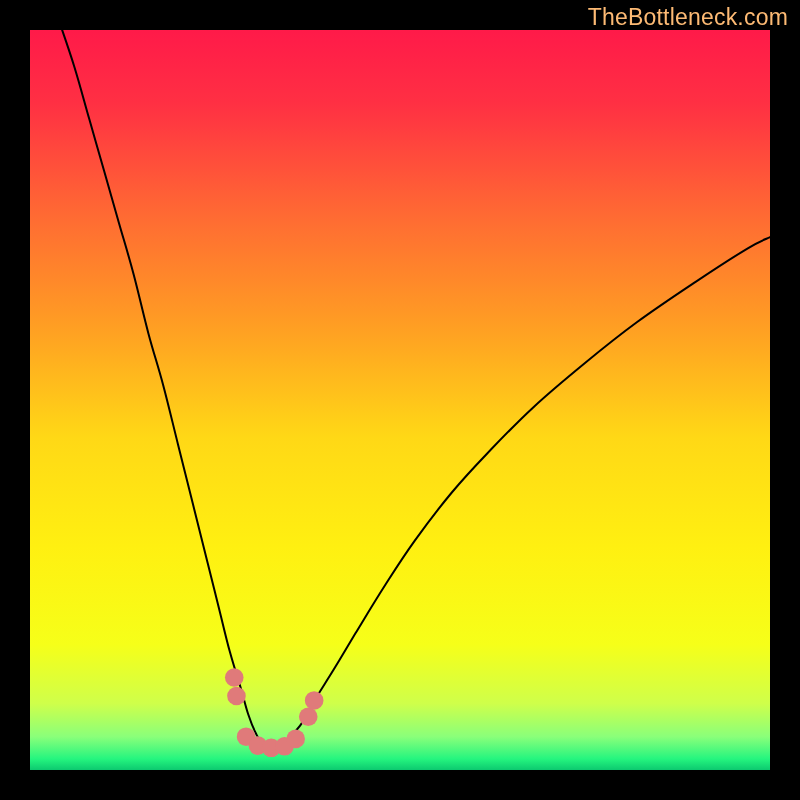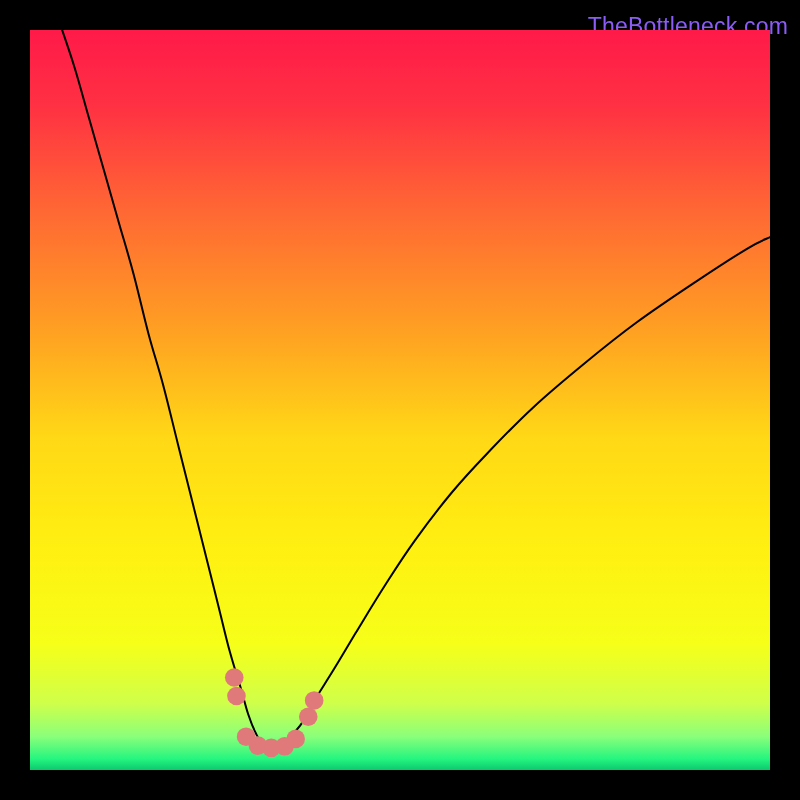--- a/index.html
+++ b/index.html
@@ -23,26 +23,25 @@
     position: absolute;
     left: 30px;
     top: 30px;
     width: 740px;
     height: 740px;
   }
   .watermark {
     position: absolute;
     top: 4px;
     right: 12px;
-    color: #8b5cf6;
+    color: #fdba74;
     font-size: 23px;
     font-weight: 500;
     letter-spacing: 0.2px;
     font-family: Arial, Helvetica, sans-serif;
-    margin-top: 9px;
   }
   svg { display: block; }
 </style>
 </head>
 <body>
 
 <div class="frame">
   <div class="watermark">TheBottleneck.com</div>
   <div class="plot">
     <svg id="chart-svg" width="740" height="740" viewBox="0 0 740 740" preserveAspectRatio="none">

